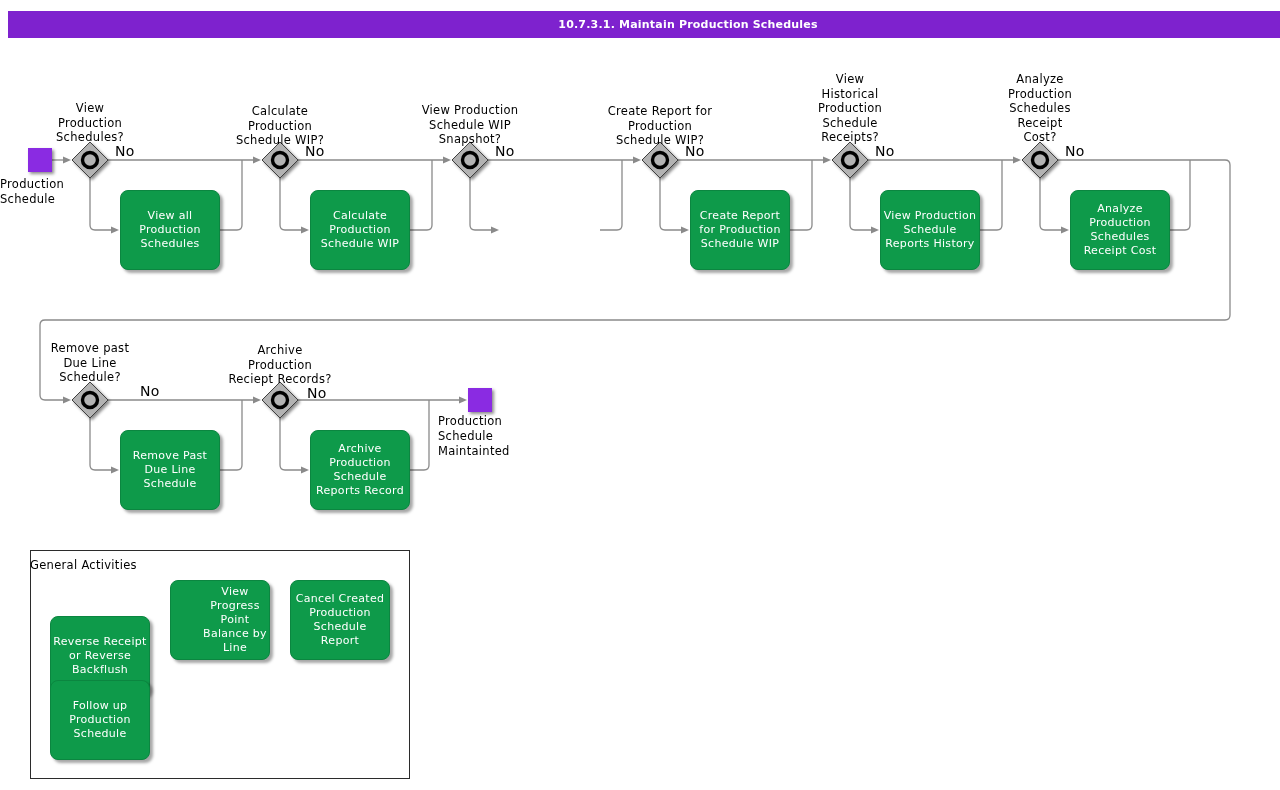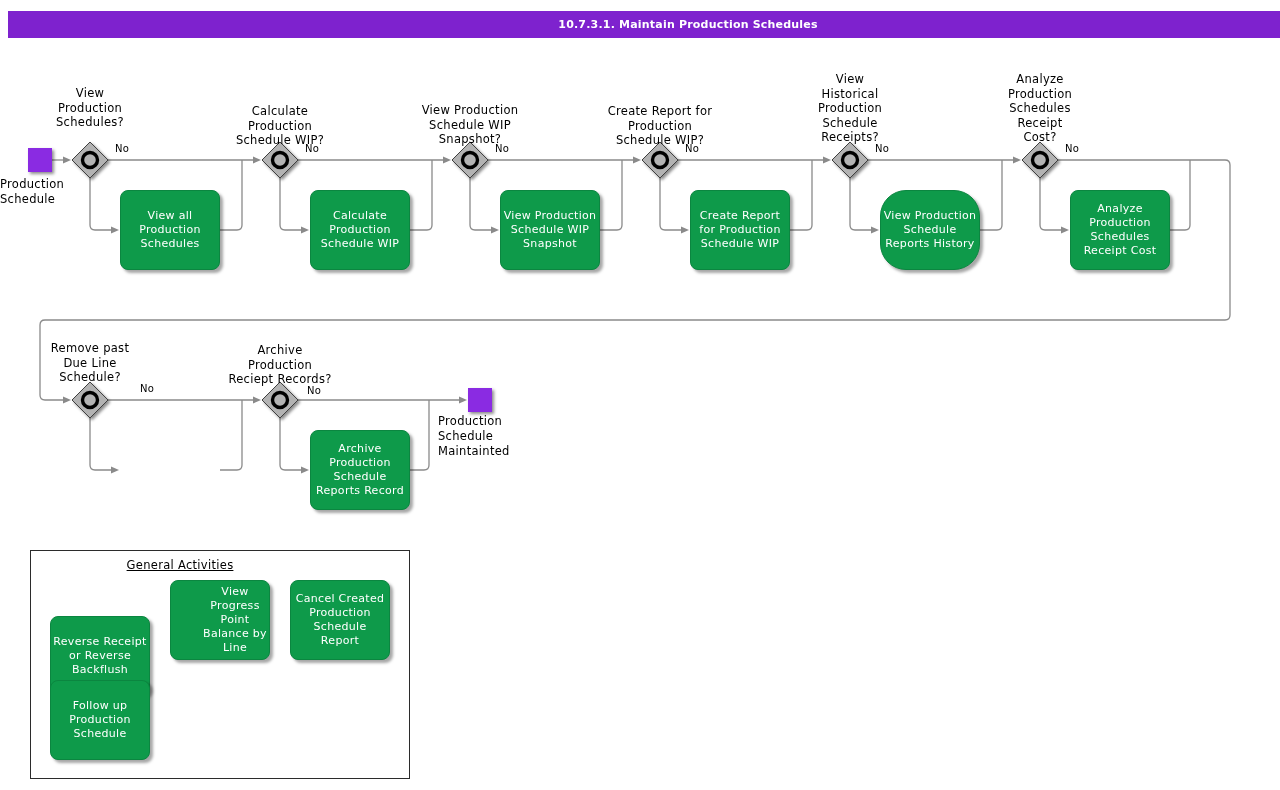--- a/index.html
+++ b/index.html
@@ -9,34 +9,34 @@
             background:#7E22CE;color:#fff;display:flex;align-items:center;
             justify-content:center;font-size:11px;font-weight:bold;letter-spacing:.2px;padding-left:48px;}
   .wires{position:absolute;left:0;top:0;}
   .wires path.c{stroke:#8a8a8a;fill:none;stroke-width:1.3;}
   .wires polygon.ah{fill:#8a8a8a;stroke:none;}
   .gw polygon{fill:#b3b3b3;stroke:#3f3f3f;stroke-width:1;}
   .gw circle{fill:none;stroke:#000;stroke-width:3.4;}
   .gw{filter:drop-shadow(2px 2px 1.5px rgba(0,0,0,.45));}
   .q{position:absolute;text-align:center;font-size:11.5px;line-height:14.5px;
      letter-spacing:.3px;color:#000;}
-  .no{position:absolute;font-size:10px;letter-spacing:.3px;color:#000;}
+  .no{position:absolute;font-size:14px;letter-spacing:.3px;color:#000;}
   .act{position:absolute;width:100px;height:80px;background:#0E9A4A;
        border:1px solid #0b8640;border-radius:8px;color:#fff;display:flex;
        align-items:center;justify-content:center;text-align:center;
        font-size:11px;line-height:14px;letter-spacing:.3px;
        box-shadow:3px 3px 3px rgba(0,0,0,.35);box-sizing:border-box;padding:2px;}
   .sq{position:absolute;width:24px;height:24px;background:#8A2BE2;
       box-shadow:2px 2px 3px rgba(0,0,0,.45);}
   .evlabel{position:absolute;font-size:11.5px;line-height:15px;
            letter-spacing:.3px;color:#000;}
   .panel{position:absolute;left:30px;top:550px;width:380px;height:229px;
          border:1px solid #2b2b2b;background:#fff;box-sizing:border-box;}
-  .panel-title{position:absolute;left:30px;top:558px;width:300px;text-align:center;
-               font-size:11.5px;letter-spacing:.3px;color:#000;text-decoration:underline;}
+  .panel-title{position:absolute;left:30px;top:558px;width:300px;
+               font-size:11.5px;letter-spacing:.3px;color:#000;}
 </style>
 </head>
 <body>
 
 <div class="stage">
 
   <div class="titlebar">
     <span>10.7.3.1. Maintain Production Schedules</span>
   </div>
 
@@ -119,46 +119,46 @@
       <polygon points="280,382 298,400 280,418 262,400"></polygon>
         <circle cx="280" cy="400" r="7.5"></circle>
       </g>
   </svg>
 
   <div class="sq" style="left:28px;top:148px;"></div>
   <div class="evlabel" style="left:0px;top:177px;width:80px;">Production Schedule</div>
   <div class="sq" style="left:468px;top:388px;"></div>
   <div class="evlabel" style="left:438px;top:414px;width:84px;">Production Schedule Maintainted</div>
 
-  <div class="q" style="left:50px;top:86px;width:80px;">View Production Schedules?</div>
+  <div class="q" style="left:50px;top:101px;width:80px;">View Production Schedules?</div>
   <div class="q" style="left:415px;top:103px;width:110px;">View Production Schedule WIP Snapshot?</div>
   <div class="q" style="left:232px;top:104px;width:96px;">Calculate Production Schedule WIP?</div>
   <div class="q" style="left:604px;top:104px;width:112px;">Create Report for Production Schedule WIP?</div>
   <div class="q" style="left:810px;top:72px;width:80px;">View Historical Production Schedule Receipts?</div>
   <div class="q" style="left:1000px;top:72px;width:80px;">Analyze Production Schedules Receipt Cost?</div>
 
   <div class="q" style="left:45px;top:341px;width:90px;">Remove past Due Line Schedule?</div>
   <div class="q" style="left:228px;top:343px;width:104px;">Archive Production Reciept Records?</div>
 
   <span class="no" style="left:115px;top:143px;">No</span>
   <span class="no" style="left:305px;top:143px;">No</span>
   <span class="no" style="left:495px;top:143px;">No</span>
   <span class="no" style="left:685px;top:143px;">No</span>
   <span class="no" style="left:875px;top:143px;">No</span>
   <span class="no" style="left:1065px;top:143px;">No</span>
   <span class="no" style="left:140px;top:383px;">No</span>
   <span class="no" style="left:307px;top:385px;">No</span>
 
   <div class="act" style="left:120px;top:190px;">View all Production Schedules</div>
   <div class="act" style="left:310px;top:190px;">Calculate Production Schedule WIP</div>
-  <div class="act" style="left:500px;top:190px;">View Production Schedule WIP Snapshot</div>
   <div class="act" style="left:690px;top:190px;">Create Report for Production Schedule WIP</div>
-  <div class="act" style="left:880px;top:190px;border-radius:26px;">View Production Schedule Reports History</div>
+  <div class="act" style="left:880px;top:190px;">View Production Schedule Reports History</div>
   <div class="act" style="left:1070px;top:190px;">Analyze Production Schedules Receipt Cost</div>
 
+  <div class="act" style="left:120px;top:430px;">Remove Past Due Line Schedule</div>
   <div class="act" style="left:310px;top:430px;">Archive Production Schedule Reports Record</div>
 
   <div class="panel"></div>
   <div class="panel-title">General Activities</div>
   <div class="act" style="left:50px;top:616px;">Reverse Receipt or Reverse Backflush</div>
   <div class="act" style="left:170px;top:580px;padding-left:32px;">View Progress Point Balance by Line</div>
   <div class="act" style="left:50px;top:680px;">Follow up Production Schedule</div>
   <div class="act" style="left:290px;top:580px;">Cancel Created Production Schedule Report</div>
 
 </div>

